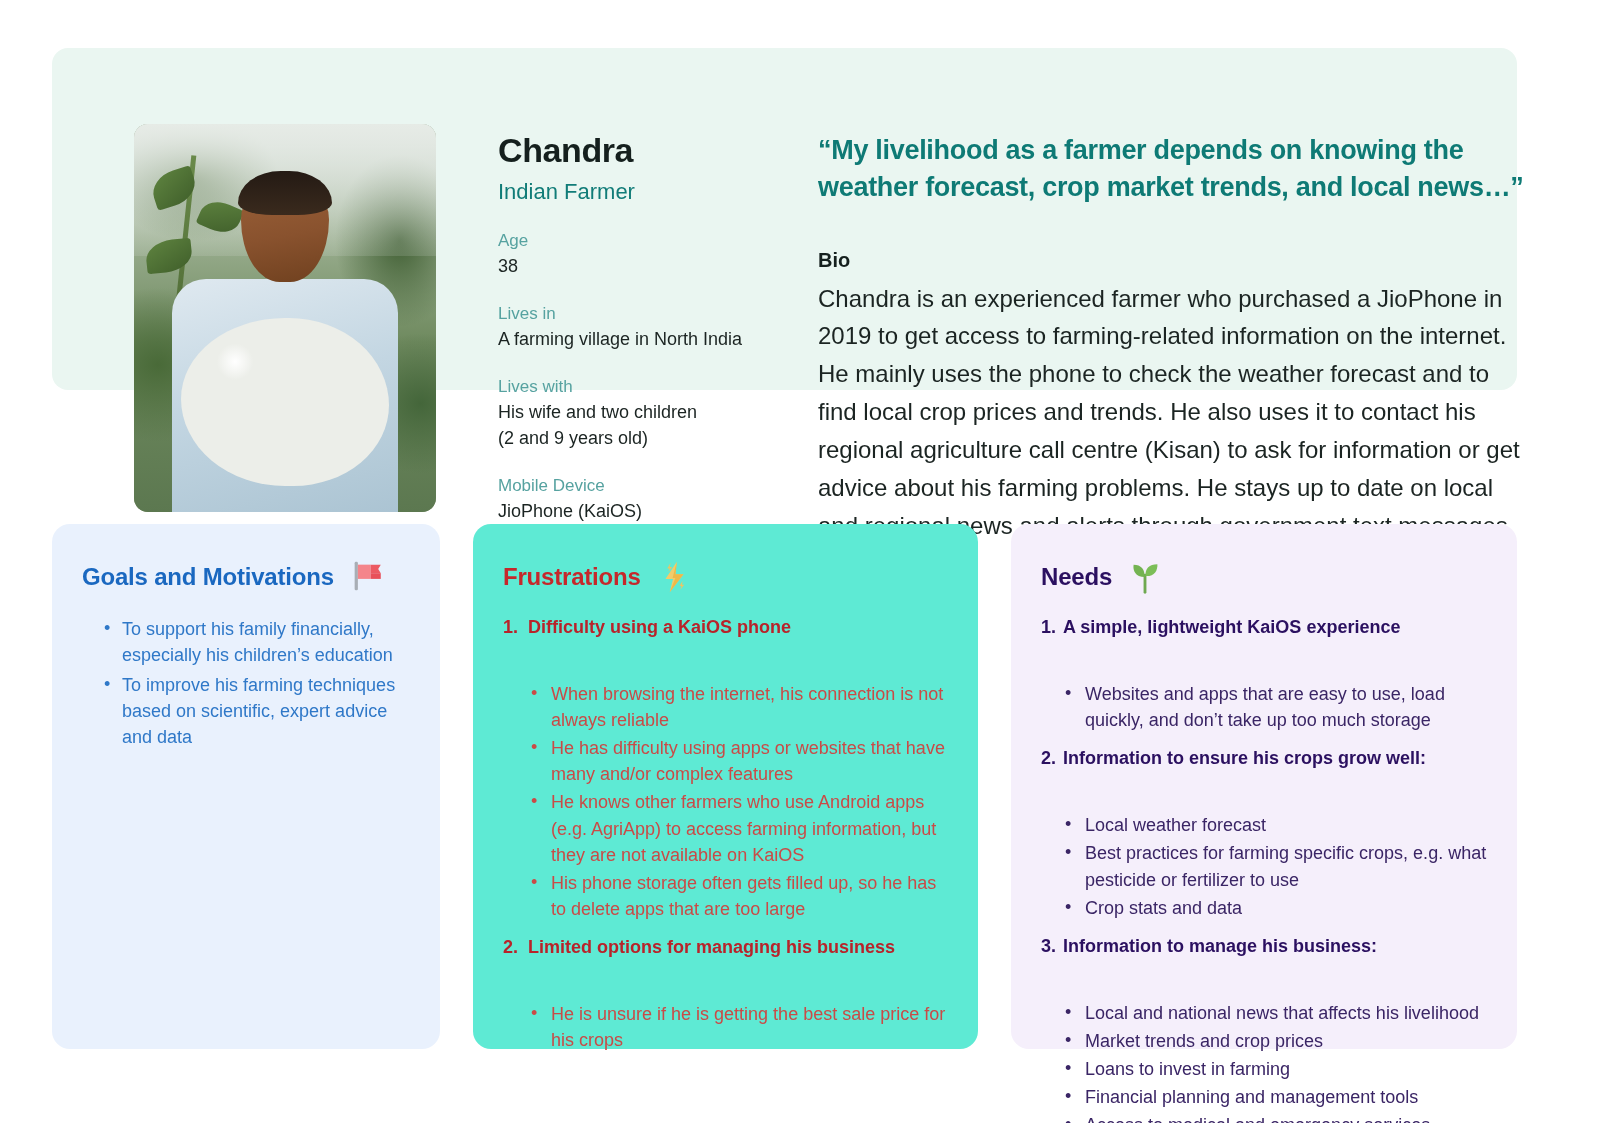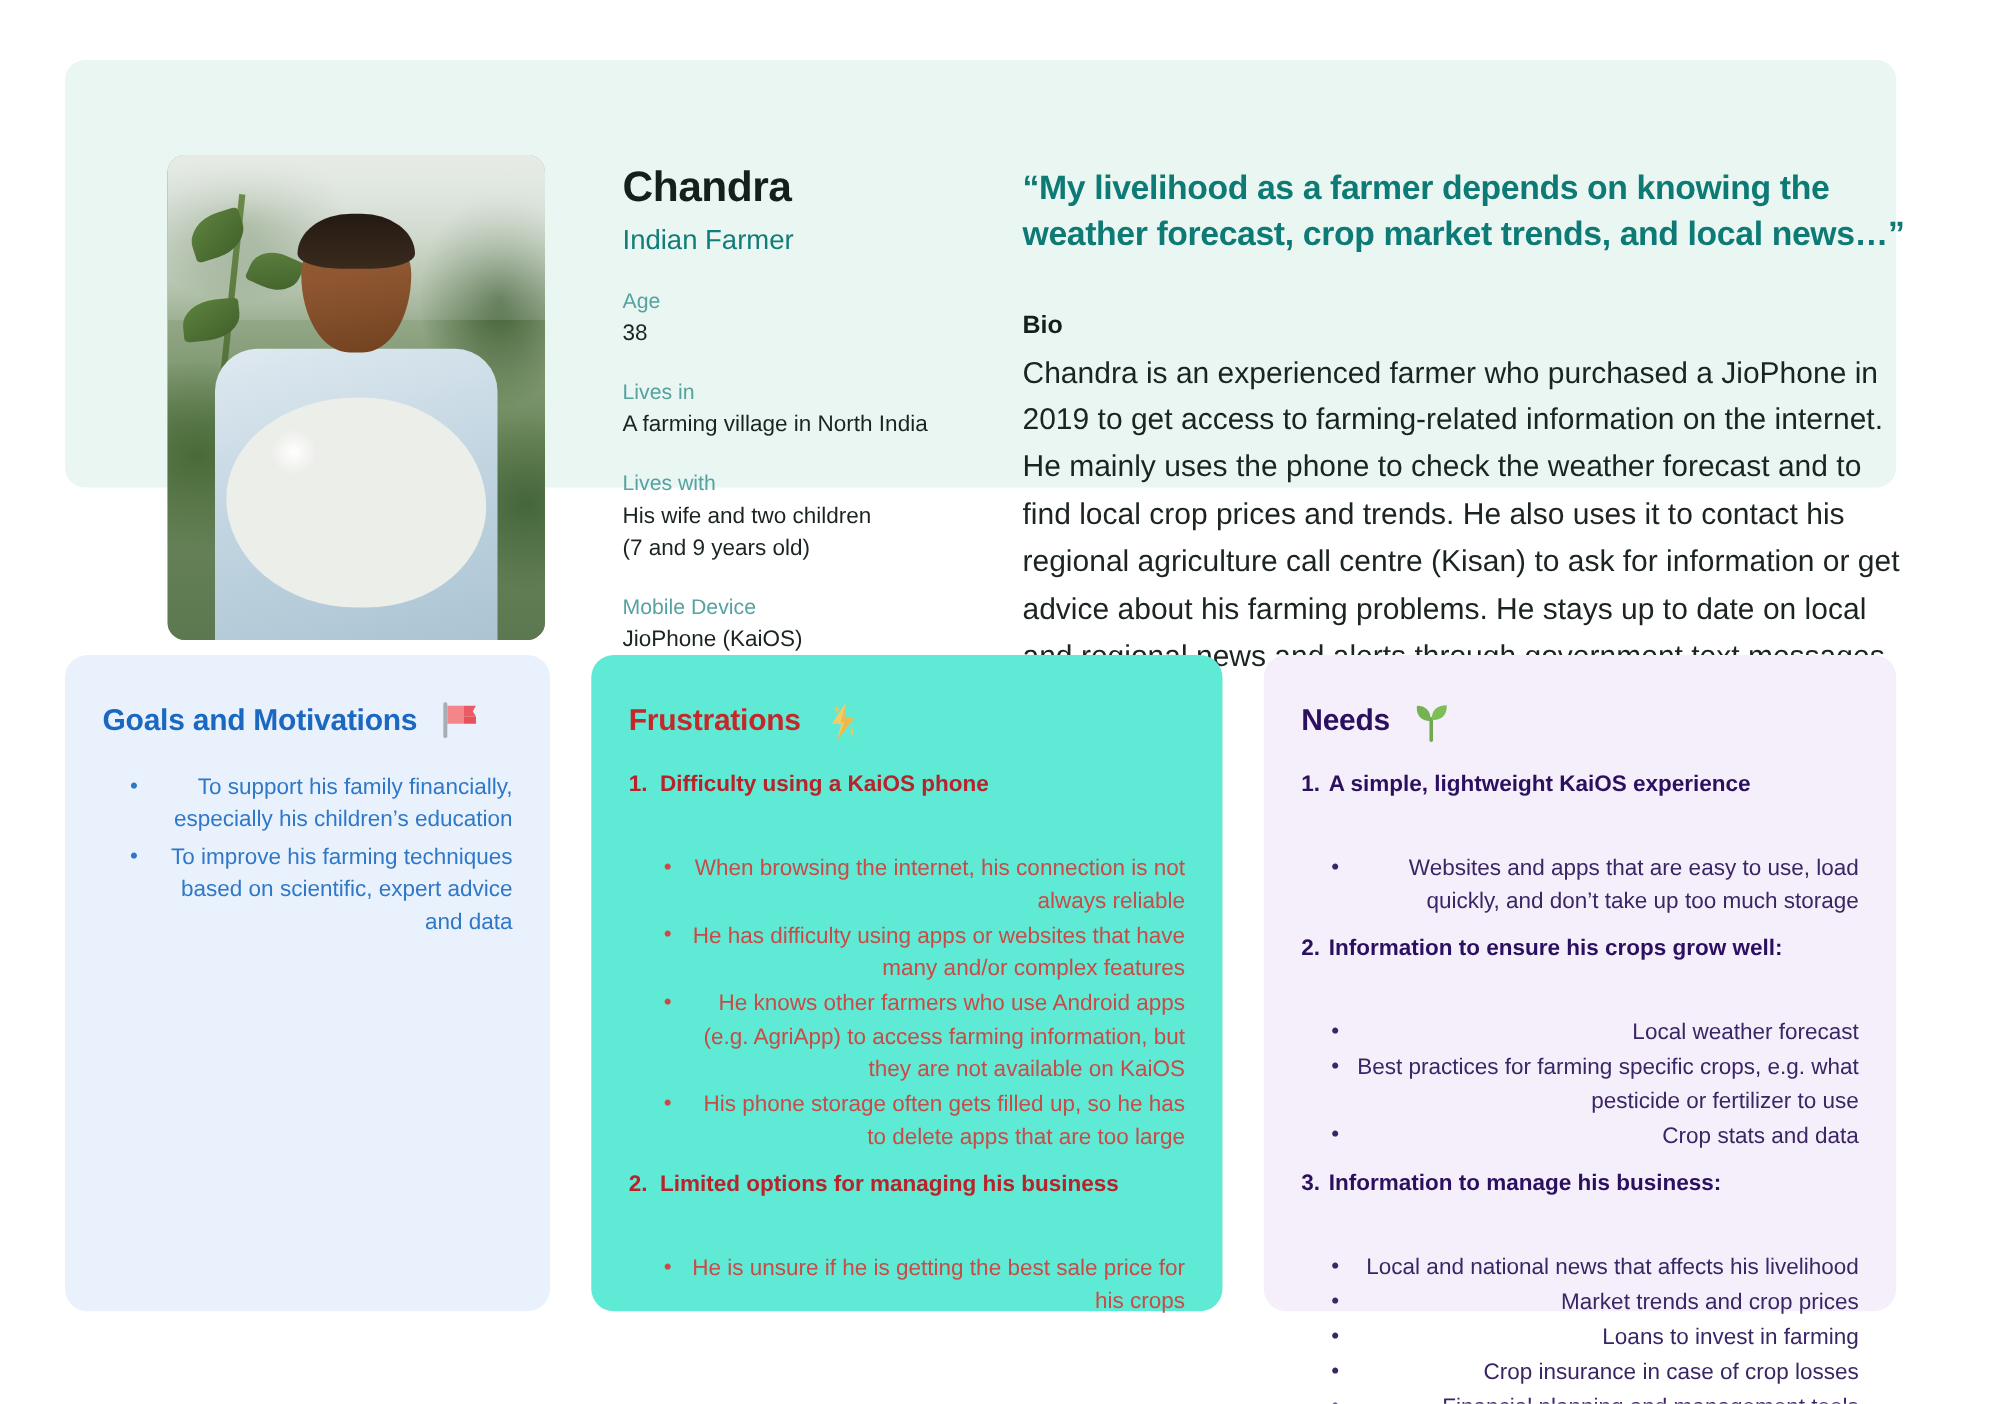--- a/index.html
+++ b/index.html
@@ -167,21 +167,20 @@
 
   
   .cards-row {
     position: absolute;
     left: 52px;
     top: 524px;
     width: 1465px;
     height: 525px;
     display: flex;
     gap: 33px;
-    text-align: right;
   }
   .card {
     border-radius: 18px;
     padding: 30px 30px 26px 30px;
   }
   .card.goals        { width: 388px; background: #E9F1FD; }
   .card.frustrations { width: 505px; background: #5eead4; }
   .card.needs        { width: 506px; background: #F5EFFB; }
 
   .card-head {
@@ -282,21 +281,21 @@
         <div class="field-label">Age</div>
         <div class="field-value">38</div>
       </div>
       <div class="field">
         <div class="field-label">Lives in</div>
         <div class="field-value">A farming village in North India</div>
       </div>
       <div class="field">
         <div class="field-label">Lives with</div>
         <div class="field-value">His wife and two children
-(7 and 9 years old)</div>
+(2 and 9 years old)</div>
       </div>
       <div class="field">
         <div class="field-label">Mobile Device</div>
         <div class="field-value">JioPhone (KaiOS)</div>
       </div>
     </div>
 
     <div class="quote-col">
       <div class="quote">“My livelihood as a farmer depends on knowing the weather forecast, crop market trends, and local news…”</div>
       <div class="bio-title">Bio</div>
@@ -395,21 +394,20 @@
 
         <div class="group">
           <div class="group-head">
             <span class="num">3.</span>
             <span>Information to manage his business:</span>
           </div>
           <ul class="sub-list">
             <li>Local and national news that affects his livelihood</li>
             <li>Market trends and crop prices</li>
             <li>Loans to invest in farming</li>
-            <li>Crop insurance in case of crop losses</li>
             <li>Financial planning and management tools</li>
             <li>Access to medical and emergency services</li>
           </ul>
         </div>
 
       </div>
     </section>
 
   </div>
 </div>

